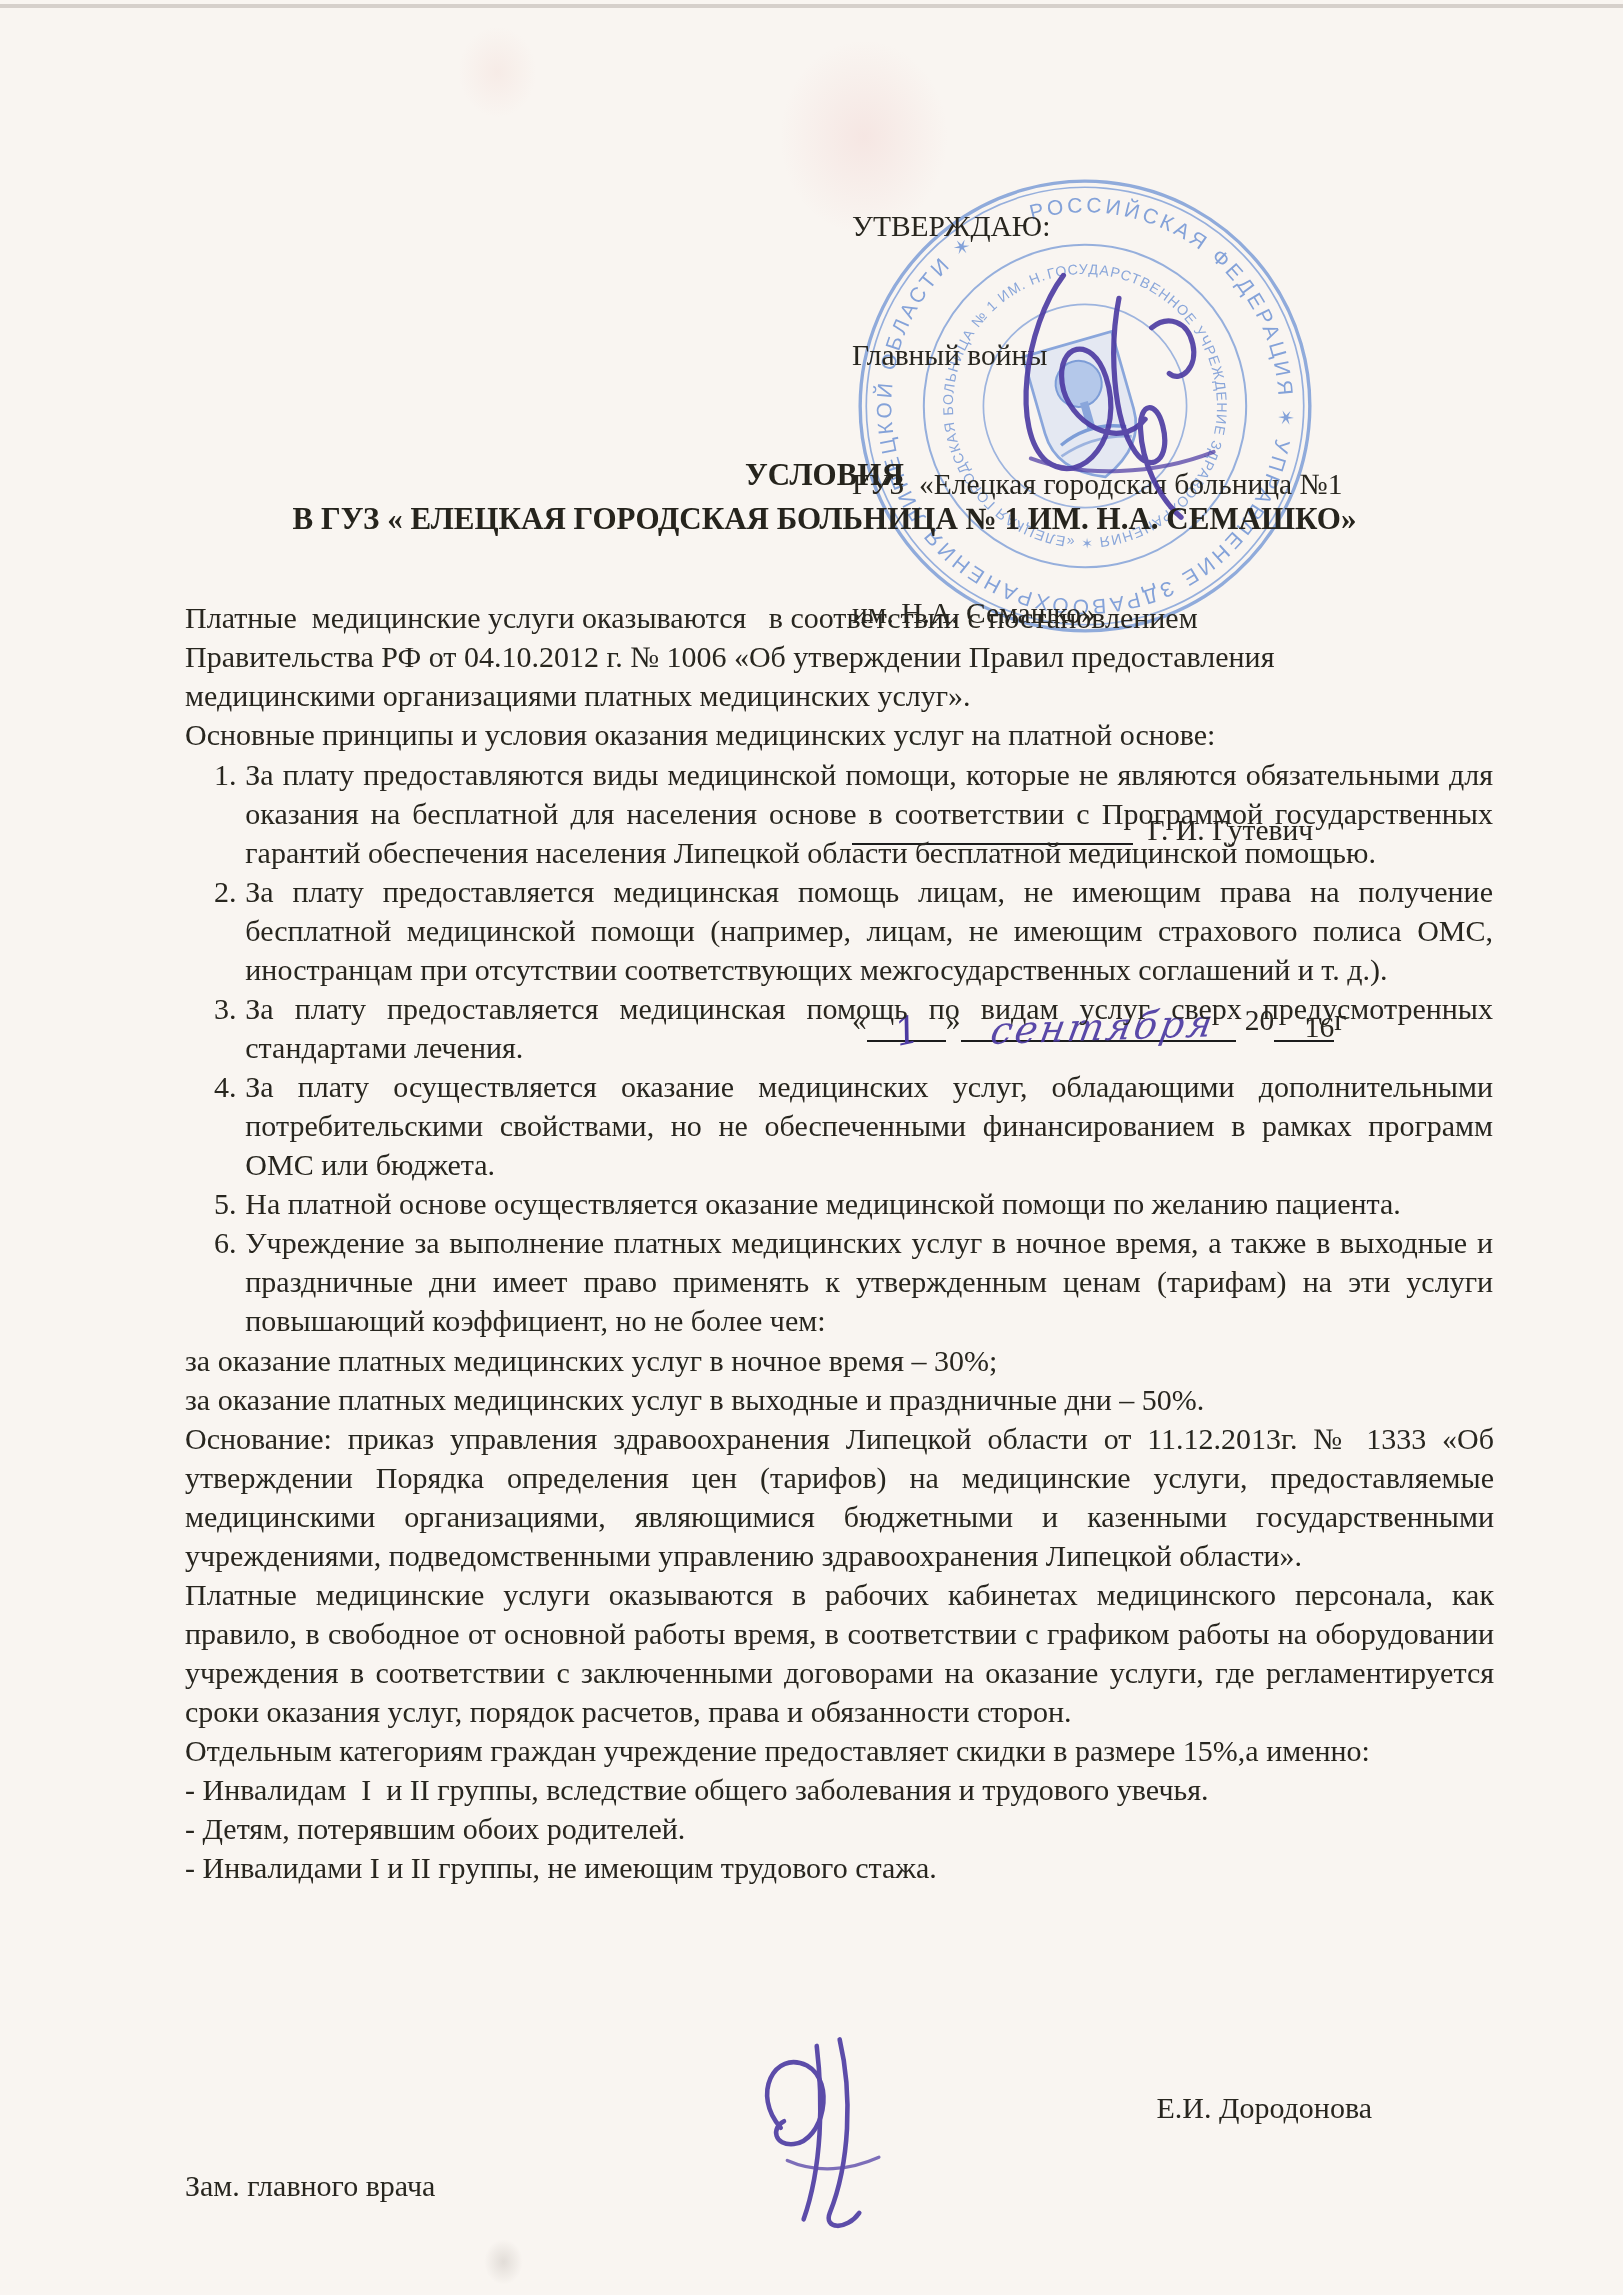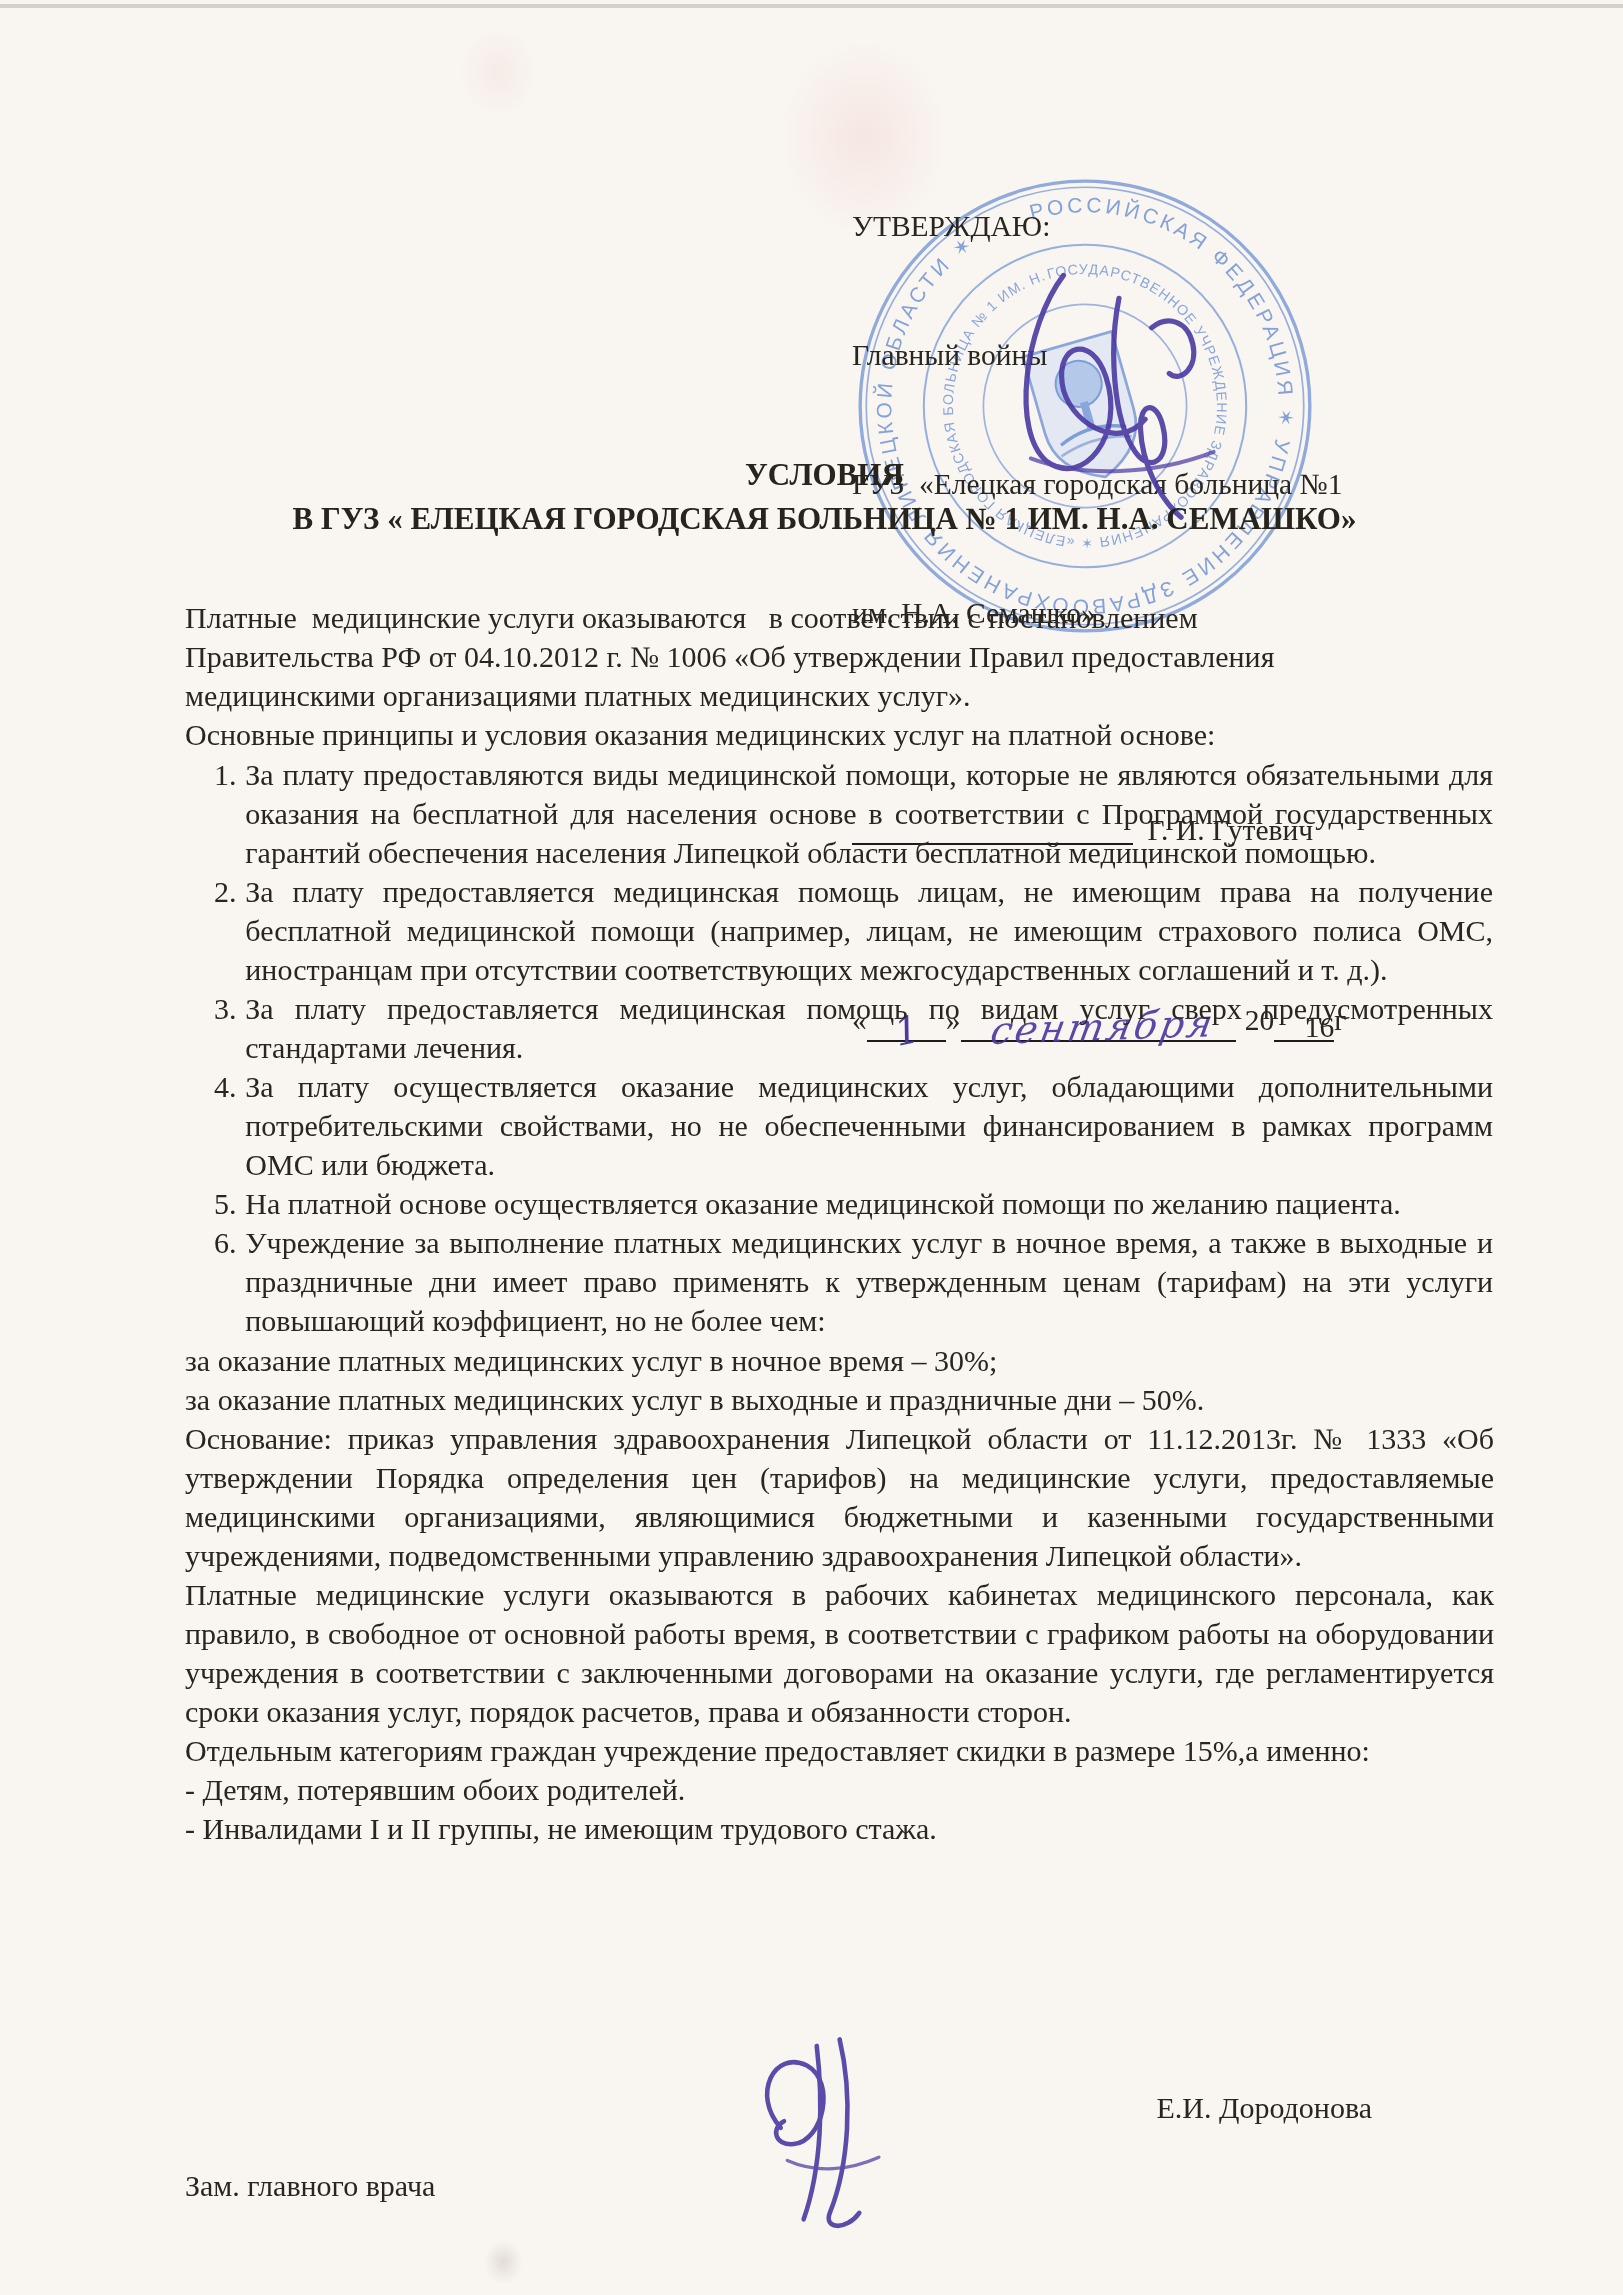--- a/index.html
+++ b/index.html
@@ -163,20 +163,21 @@
         <li>За плату осуществляется оказание медицинских услуг,  обладающими дополнительными потребительскими свойствами, но не обеспеченными финансированием в рамках программ ОМС или бюджета.</li>
         <li>На платной основе осуществляется оказание медицинской помощи по желанию пациента.</li>
         <li>Учреждение за выполнение платных медицинских услуг в ночное время, а также в выходные и праздничные дни имеет право применять к утвержденным ценам (тарифам) на эти услуги повышающий коэффициент, но не более чем:</li>
       </ol>
     <div class="after">
         <p>за оказание платных медицинских услуг в ночное время – 30%;</p>
         <p>за оказание платных медицинских услуг в выходные и праздничные дни – 50%.</p>
         <p class="just">Основание: приказ управления здравоохранения Липецкой области от 11.12.2013г. № 1333 «Об утверждении Порядка определения цен (тарифов) на медицинские услуги, предоставляемые медицинскими организациями, являющимися бюджетными и казенными государственными учреждениями, подведомственными управлению здравоохранения Липецкой области».</p>
         <p class="just">Платные медицинские услуги оказываются в рабочих кабинетах медицинского персонала, как правило, в свободное от основной работы  время, в соответствии с графиком работы на оборудовании учреждения в соответствии с заключенными договорами на оказание услуги, где регламентируется  сроки  оказания услуг, порядок расчетов, права и обязанности сторон.</p>
         <p>Отдельным категориям граждан учреждение предоставляет скидки в размере 15%,а именно:</p>
+        <p>- Инвалидам  I  и II группы, вследствие общего заболевания и трудового увечья.</p>
         <p>- Детям, потерявшим обоих родителей.</p>
         <p>- Инвалидами I и II группы, не имеющим трудового стажа.</p>
       </div>
   </div>
 
   <div class="footer">
     <div class="f-left">
       <div>Зам. главного врача</div>
       <div>по экономическим  вопросам</div>
     </div>

